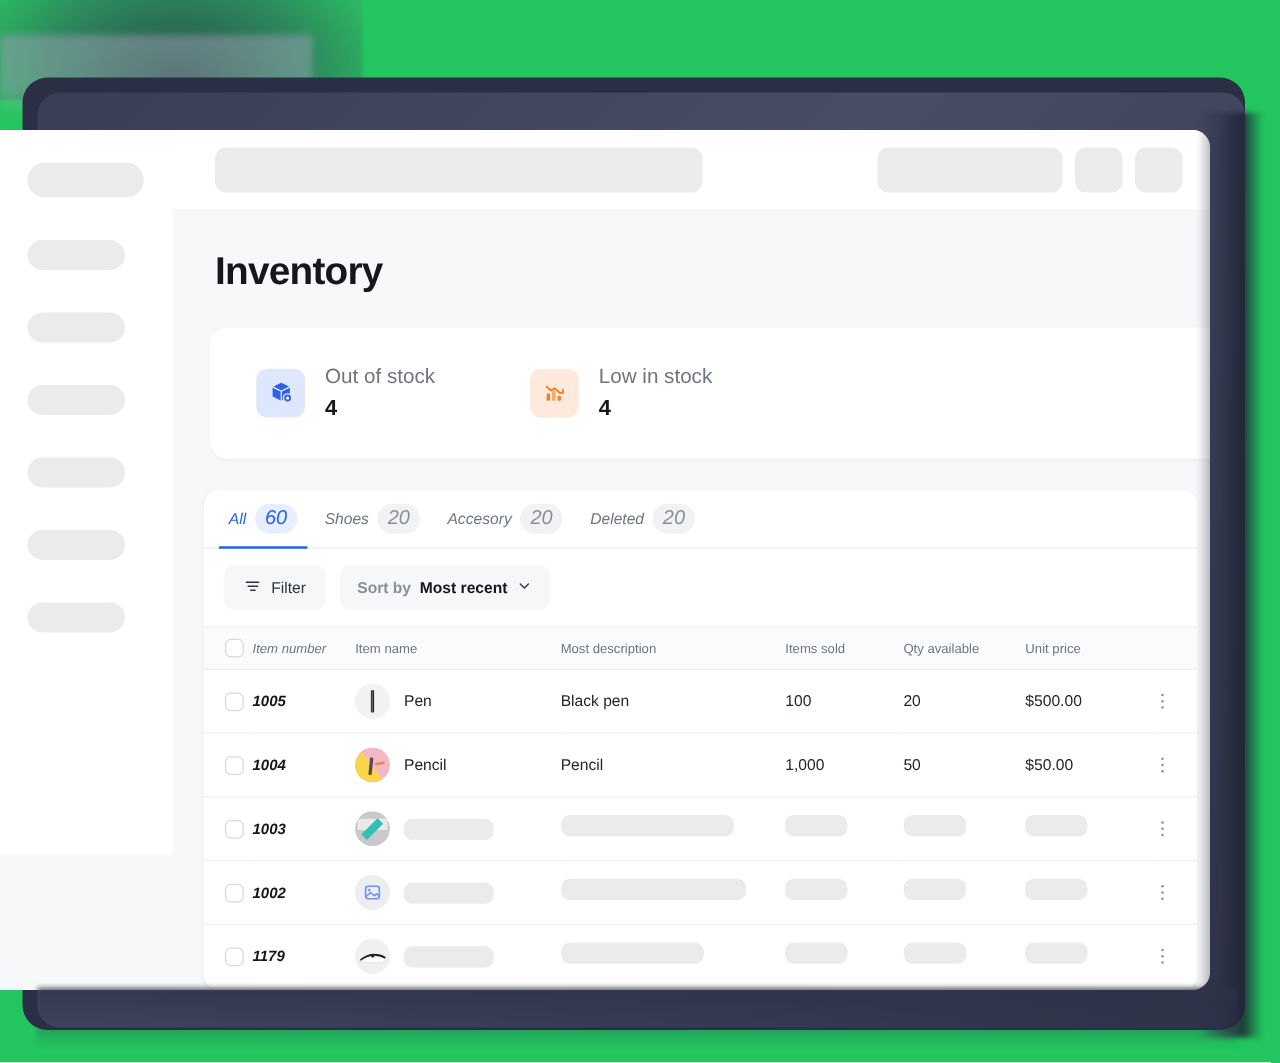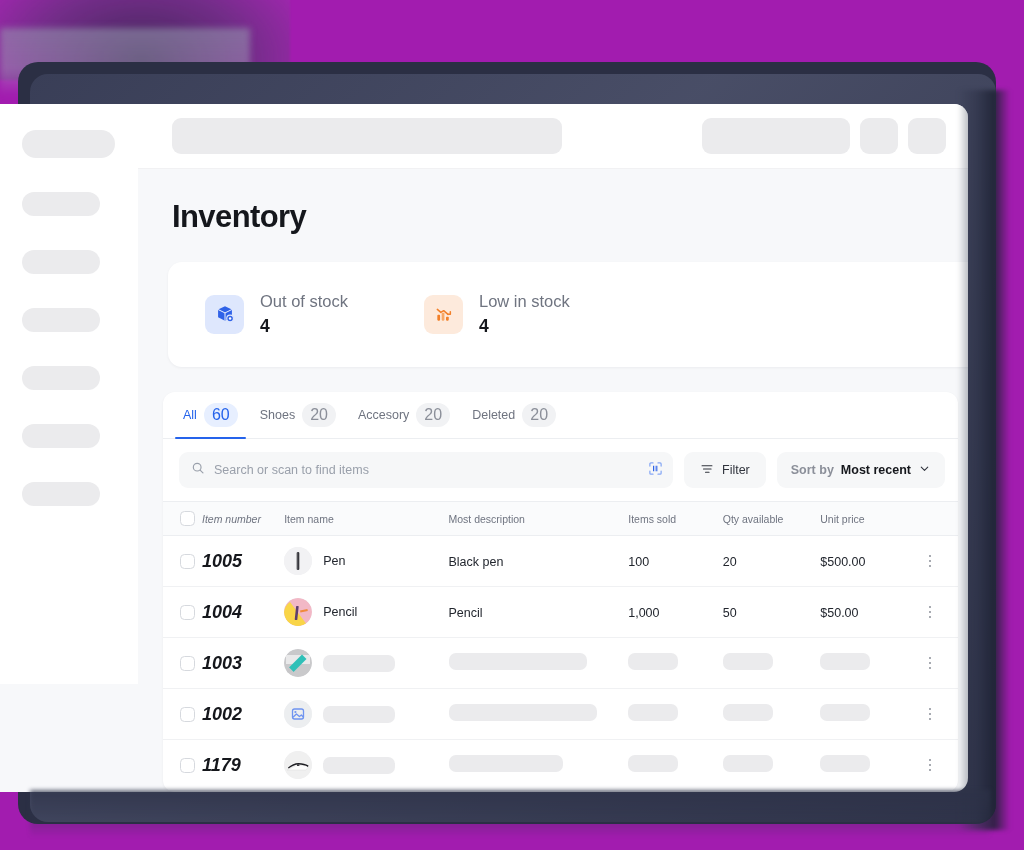--- a/index.html
+++ b/index.html
@@ -2,21 +2,21 @@
 <html><head>
 <meta charset="utf-8">
 <style>
   * { box-sizing: border-box; margin: 0; padding: 0; }
   html, body {
     width: 1024px; height: 850px;
     background: #ffffff;
     font-family: "Liberation Sans", sans-serif;
     overflow: hidden;
   }
-  #stage { position: relative; width: 1024px; height: 850px; background: #a21caf; }
+  #stage { position: relative; width: 1024px; height: 850px; background: #22c55e; }
 
   
   .halo-top {
     position: absolute; left: -40px; top: -60px; width: 330px; height: 140px;
     background: radial-gradient(ellipse at 55% 85%, rgba(40,44,66,0.78) 0%, rgba(60,66,92,0.45) 42%, rgba(120,126,150,0.12) 68%, rgba(255,255,255,0) 78%);
     filter: blur(1px);
     pointer-events: none;
   }
   .halo-top2 {
     position: absolute; left: 0px; top: 28px; width: 250px; height: 68px;
@@ -102,21 +102,21 @@
   .stat-label { font-size: 16.5px; color: #6f7480; line-height: 1.35; }
   .stat-value { font-size: 17.5px; color: #15171c; font-weight: 700; line-height: 1.4; margin-top: 2px; }
 
   
   .table-card {
     background: #fff; border-radius: 12px; margin: 25px 0 0 25px;
     width: 795px; height: 400px; overflow: hidden;
     box-shadow: 0 1px 3px rgba(20,24,40,.05);
   }
 
-  .tabs { display: flex; align-items: flex-end; gap: 6px; height: 47px; padding: 0 10px 0 12px; border-bottom: 1px solid #eceef1; }
+  .tabs { display: flex; align-items: flex-end; gap: 6px; height: 47px; padding: 0 10px 0 12px; border-bottom: 1px solid #eceef1; font-style: italic; }
   .tab { display: flex; align-items: center; gap: 7px; padding: 0 8px 11px 8px; cursor: pointer; position: relative; }
   .tab-label { font-size: 12.5px; color: #6f7480; }
   .tab.active .tab-label { color: #2563eb; }
   .tab-count { font-size: 16px; color: #8b8f99; background: #f1f2f4; border-radius: 999px; padding: 3px 8px; }
   .tab.active .tab-count { color: #2563eb; background: #e7efff; }
   .tab.active::after {
     content: ""; position: absolute; left: 0; right: 0; bottom: -1px; height: 2.5px;
     background: #2563eb; border-radius: 2px;
   }
 
@@ -153,21 +153,21 @@
   td { padding: 0; border-bottom: 1px solid #f0f1f3; height: 51px; vertical-align: middle; }
   .c-chk  { width: 38px; padding-left: 17px; }
   .c-num  { width: 80px; font-style: italic; }
   .c-name { width: 160px; }
   .c-desc { width: 175px; }
   .c-sold { width: 92px; }
   .c-qty  { width: 95px; }
   .c-price{ width: 100px; }
   .c-menu { width: 34px; }
   .cell { font-size: 12.5px; color: #22262e; }
-  .cell-num { font-size: 18px; color: #15171c; font-weight: 600; }
+  .cell-num { font-size: 12px; color: #15171c; font-weight: 600; }
 
   .chk {
     width: 15px; height: 15px; border: 1.3px solid #d6d9de; border-radius: 4.5px;
     background: #fff; display: block; cursor: pointer;
   }
   .name-cell { display: flex; align-items: center; gap: 11px; }
   .thumb {
     width: 28px; height: 28px; border-radius: 50%; flex: 0 0 28px;
     overflow: hidden; display: flex; align-items: center; justify-content: center;
     background: #f0f0f2;
@@ -264,38 +264,20 @@
             <span class="tab-label">Accesory</span>
             <span class="tab-count">20</span>
           </div>
           <div class="tab">
             <span class="tab-label">Deleted</span>
             <span class="tab-count">20</span>
           </div>
         </nav>
 
         <div class="toolbar">
-          <div class="searchbox">
-            <span>
-              <svg width="14" height="14" viewBox="0 0 24 24" fill="none">
-                <circle cx="10.6" cy="10.6" r="6.6" stroke="#9aa0ab" stroke-width="2"></circle>
-                <path d="M15.6 15.6 20.5 20.5" stroke="#9aa0ab" stroke-width="2" stroke-linecap="round"></path>
-              </svg>
-            </span>
-            <input type="text" placeholder="Search or scan to find items" style="">
-            <span>
-              <svg width="15" height="15" viewBox="0 0 24 24" fill="none">
-                <path d="M3 8V4.6A1.6 1.6 0 0 1 4.6 3H8M16 3h3.4A1.6 1.6 0 0 1 21 4.6V8M21 16v3.4a1.6 1.6 0 0 1-1.6 1.6H16M8 21H4.6A1.6 1.6 0 0 1 3 19.4V16" stroke="#87a8f5" stroke-width="2" stroke-linecap="round"></path>
-                <rect x="8" y="7.6" width="1.6" height="8.8" fill="#2f62e8"></rect>
-                <rect x="10.6" y="7.6" width="1" height="8.8" fill="#7ba0f2"></rect>
-                <rect x="12.4" y="7.6" width="1.6" height="8.8" fill="#2f62e8"></rect>
-                <rect x="14.8" y="7.6" width="1" height="8.8" fill="#7ba0f2"></rect>
-              </svg>
-            </span>
-          </div>
 
           <button class="filter-btn">
             <span>
               <svg width="14" height="14" viewBox="0 0 24 24" fill="none">
                 <path d="M3.5 6.5h17M6 12h13M9.5 17.5h6" stroke="#30343d" stroke-width="1.9" stroke-linecap="round"></path>
               </svg>
             </span>
             <span>Filter</span>
           </button>
 

